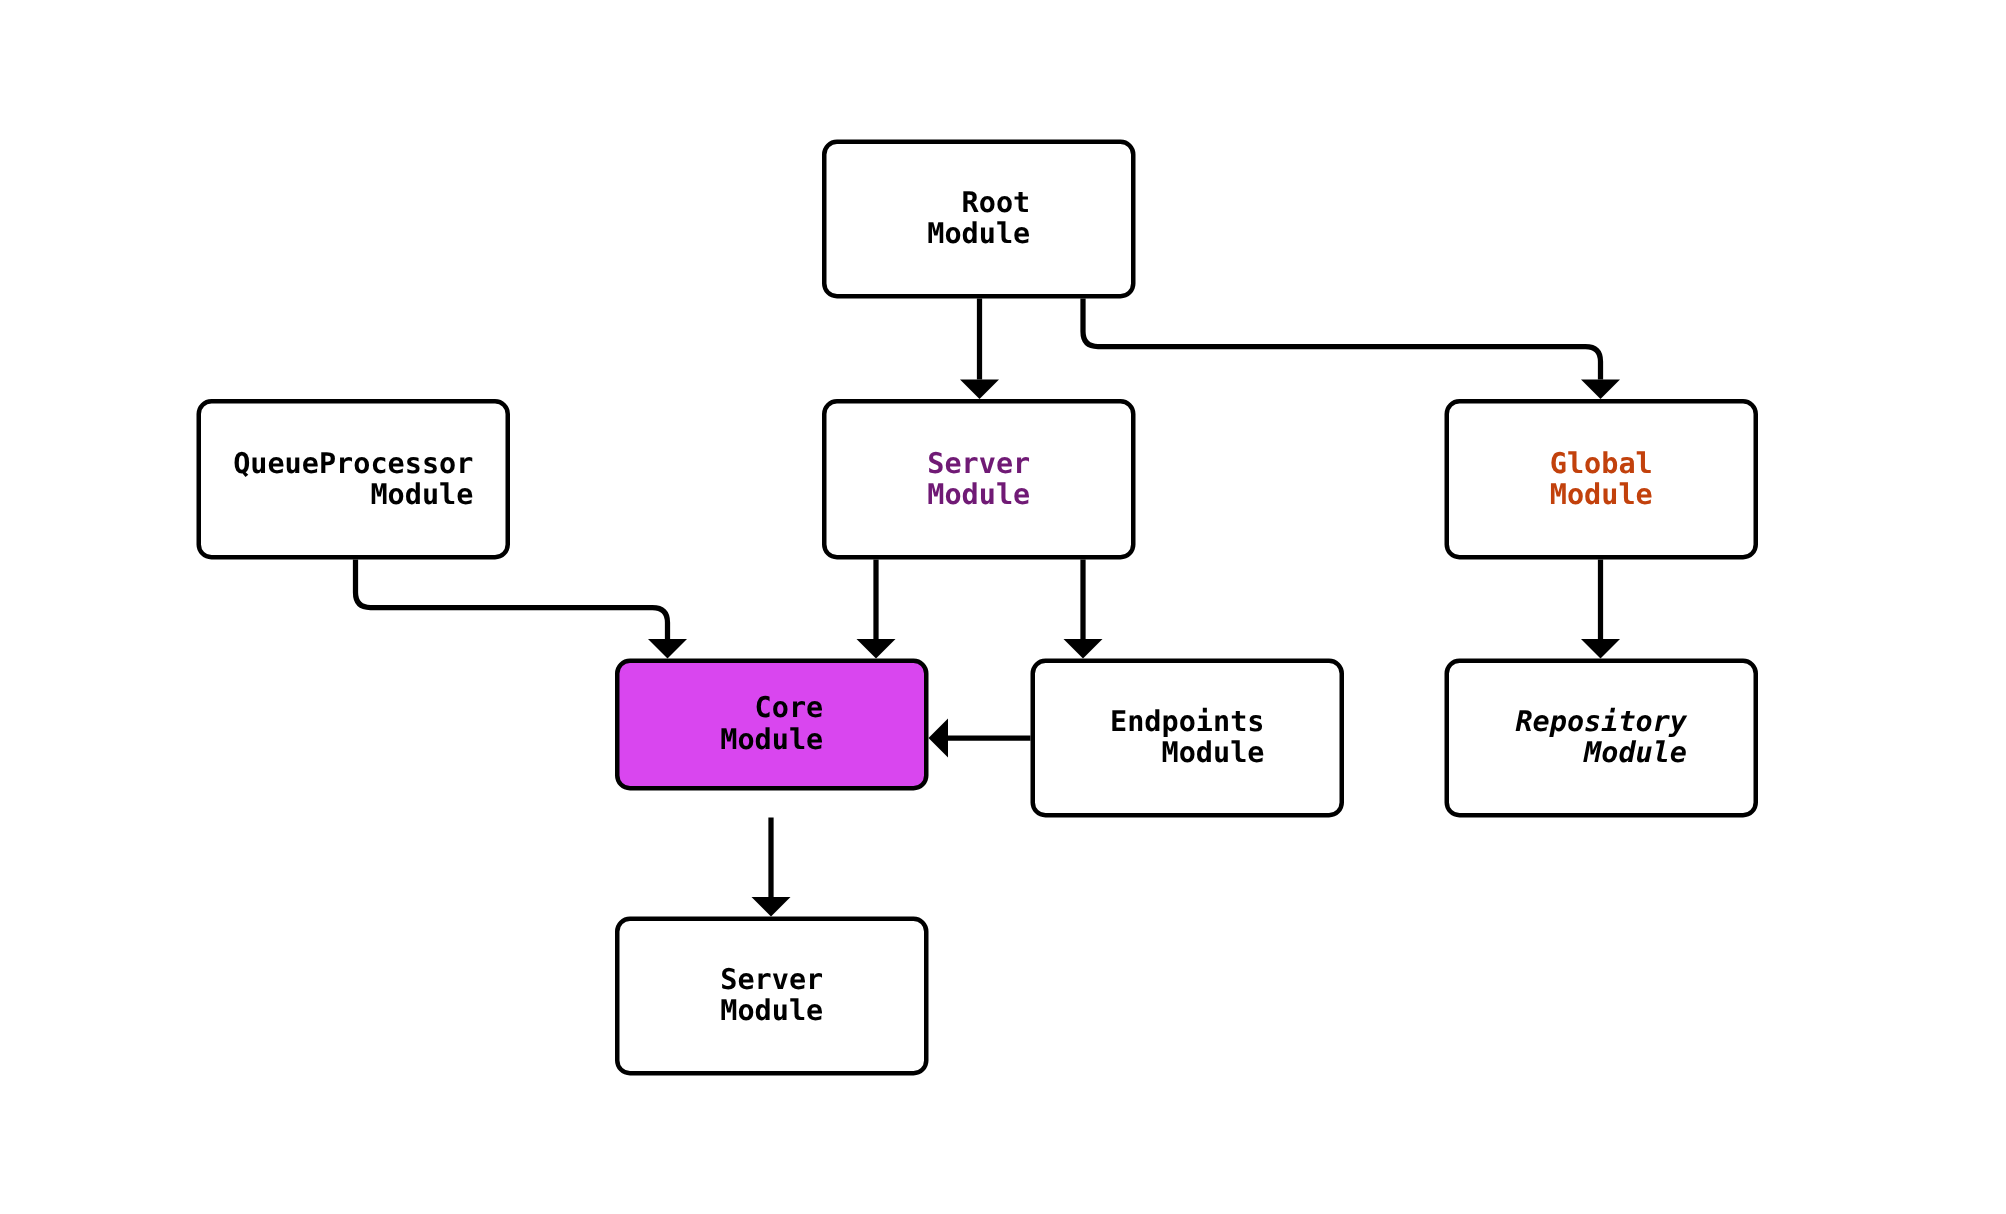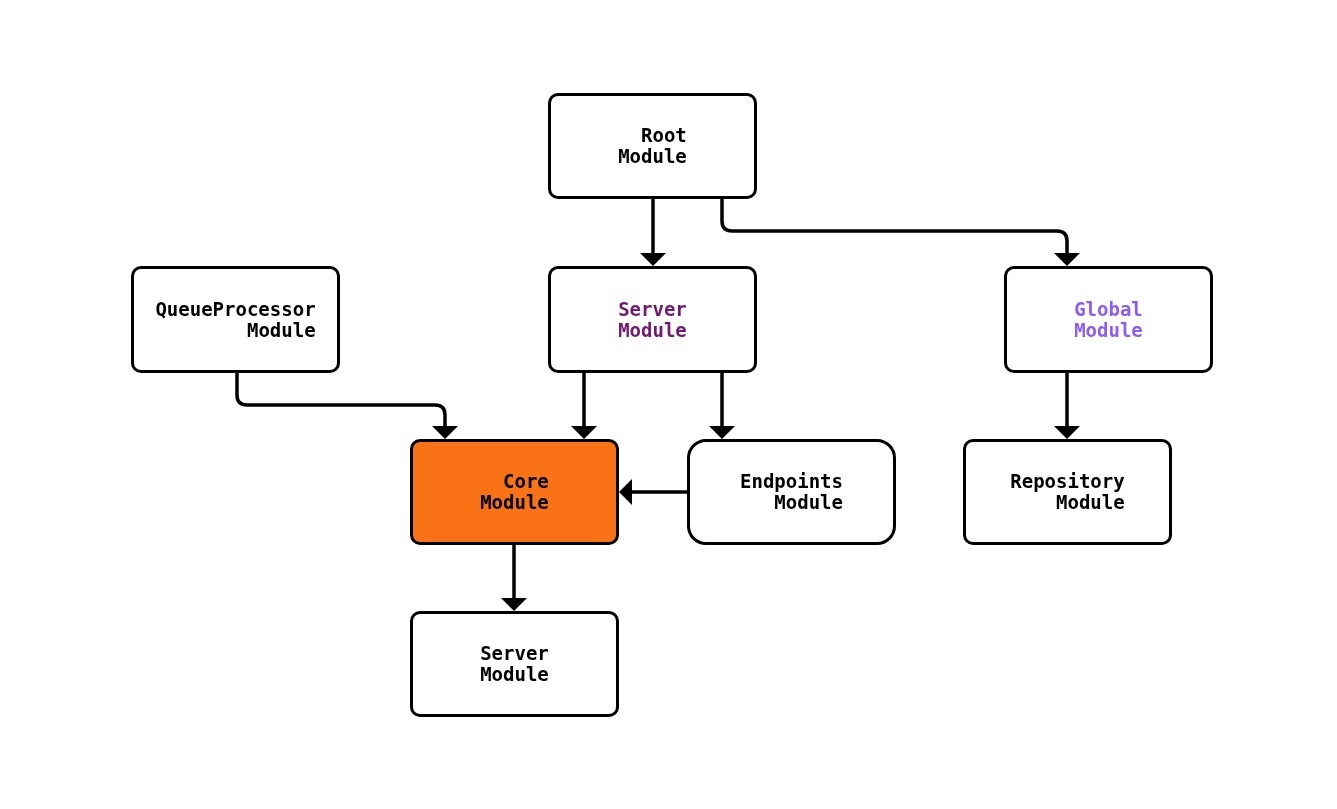--- a/index.html
+++ b/index.html
@@ -84,24 +84,24 @@
         <polygon points="514,611 501,598 527,598" fill="#000000"></polygon>
       </g>
     </svg>
   <div id="node-layer">
       <div class="node" style="left: 548px; top: 93px; width: 209px; height: 106px; border-color: rgb(0, 0, 0); background: rgb(255, 255, 255); color: rgb(0, 0, 0);">Root
 Module</div>
       <div class="node" style="left: 131px; top: 266px; width: 209px; height: 107px; border-color: rgb(0, 0, 0); background: rgb(255, 255, 255); color: rgb(0, 0, 0);">QueueProcessor
 Module</div>
       <div class="node" style="left: 548px; top: 266px; width: 209px; height: 107px; border-color: rgb(0, 0, 0); background: rgb(255, 255, 255); color: #701a75;">Server
 Module</div>
-      <div class="node" style="left: 1004px; top: 266px; width: 209px; height: 107px; border-color: rgb(0, 0, 0); background: rgb(255, 255, 255); color: #8b5cf6;">Global
+      <div class="node" style="left: 963px; top: 266px; width: 209px; height: 107px; border-color: rgb(0, 0, 0); background: rgb(255, 255, 255); color: #c2410c;">Global
 Module</div>
-      <div class="node" style="left: 410px; top: 439px; width: 209px; height: 106px; border-color: rgb(0, 0, 0); background: #f97316; color: rgb(0, 0, 0);">Core
+      <div class="node" style="left: 410px; top: 439px; width: 209px; height: 88px; border-color: rgb(0, 0, 0); background: #d946ef; color: rgb(0, 0, 0);">Core
 Module</div>
-      <div class="node" style="left: 687px; top: 439px; width: 209px; height: 106px; border-color: rgb(0, 0, 0); background: rgb(255, 255, 255); color: rgb(0, 0, 0); border-radius: 19px;">Endpoints
+      <div class="node" style="left: 687px; top: 439px; width: 209px; height: 106px; border-color: rgb(0, 0, 0); background: rgb(255, 255, 255); color: rgb(0, 0, 0);">Endpoints
 Module</div>
-      <div class="node" style="left: 963px; top: 439px; width: 209px; height: 106px; border-color: rgb(0, 0, 0); background: rgb(255, 255, 255); color: rgb(0, 0, 0);">Repository
+      <div class="node" style="left: 963px; top: 439px; width: 209px; height: 106px; border-color: rgb(0, 0, 0); background: rgb(255, 255, 255); color: rgb(0, 0, 0); font-style: italic;">Repository
 Module</div>
       <div class="node" style="left: 410px; top: 611px; width: 209px; height: 106px; border-color: rgb(0, 0, 0); background: rgb(255, 255, 255); color: rgb(0, 0, 0);">Server
 Module</div>
     </div>
 </div>
 
 </body></html>

